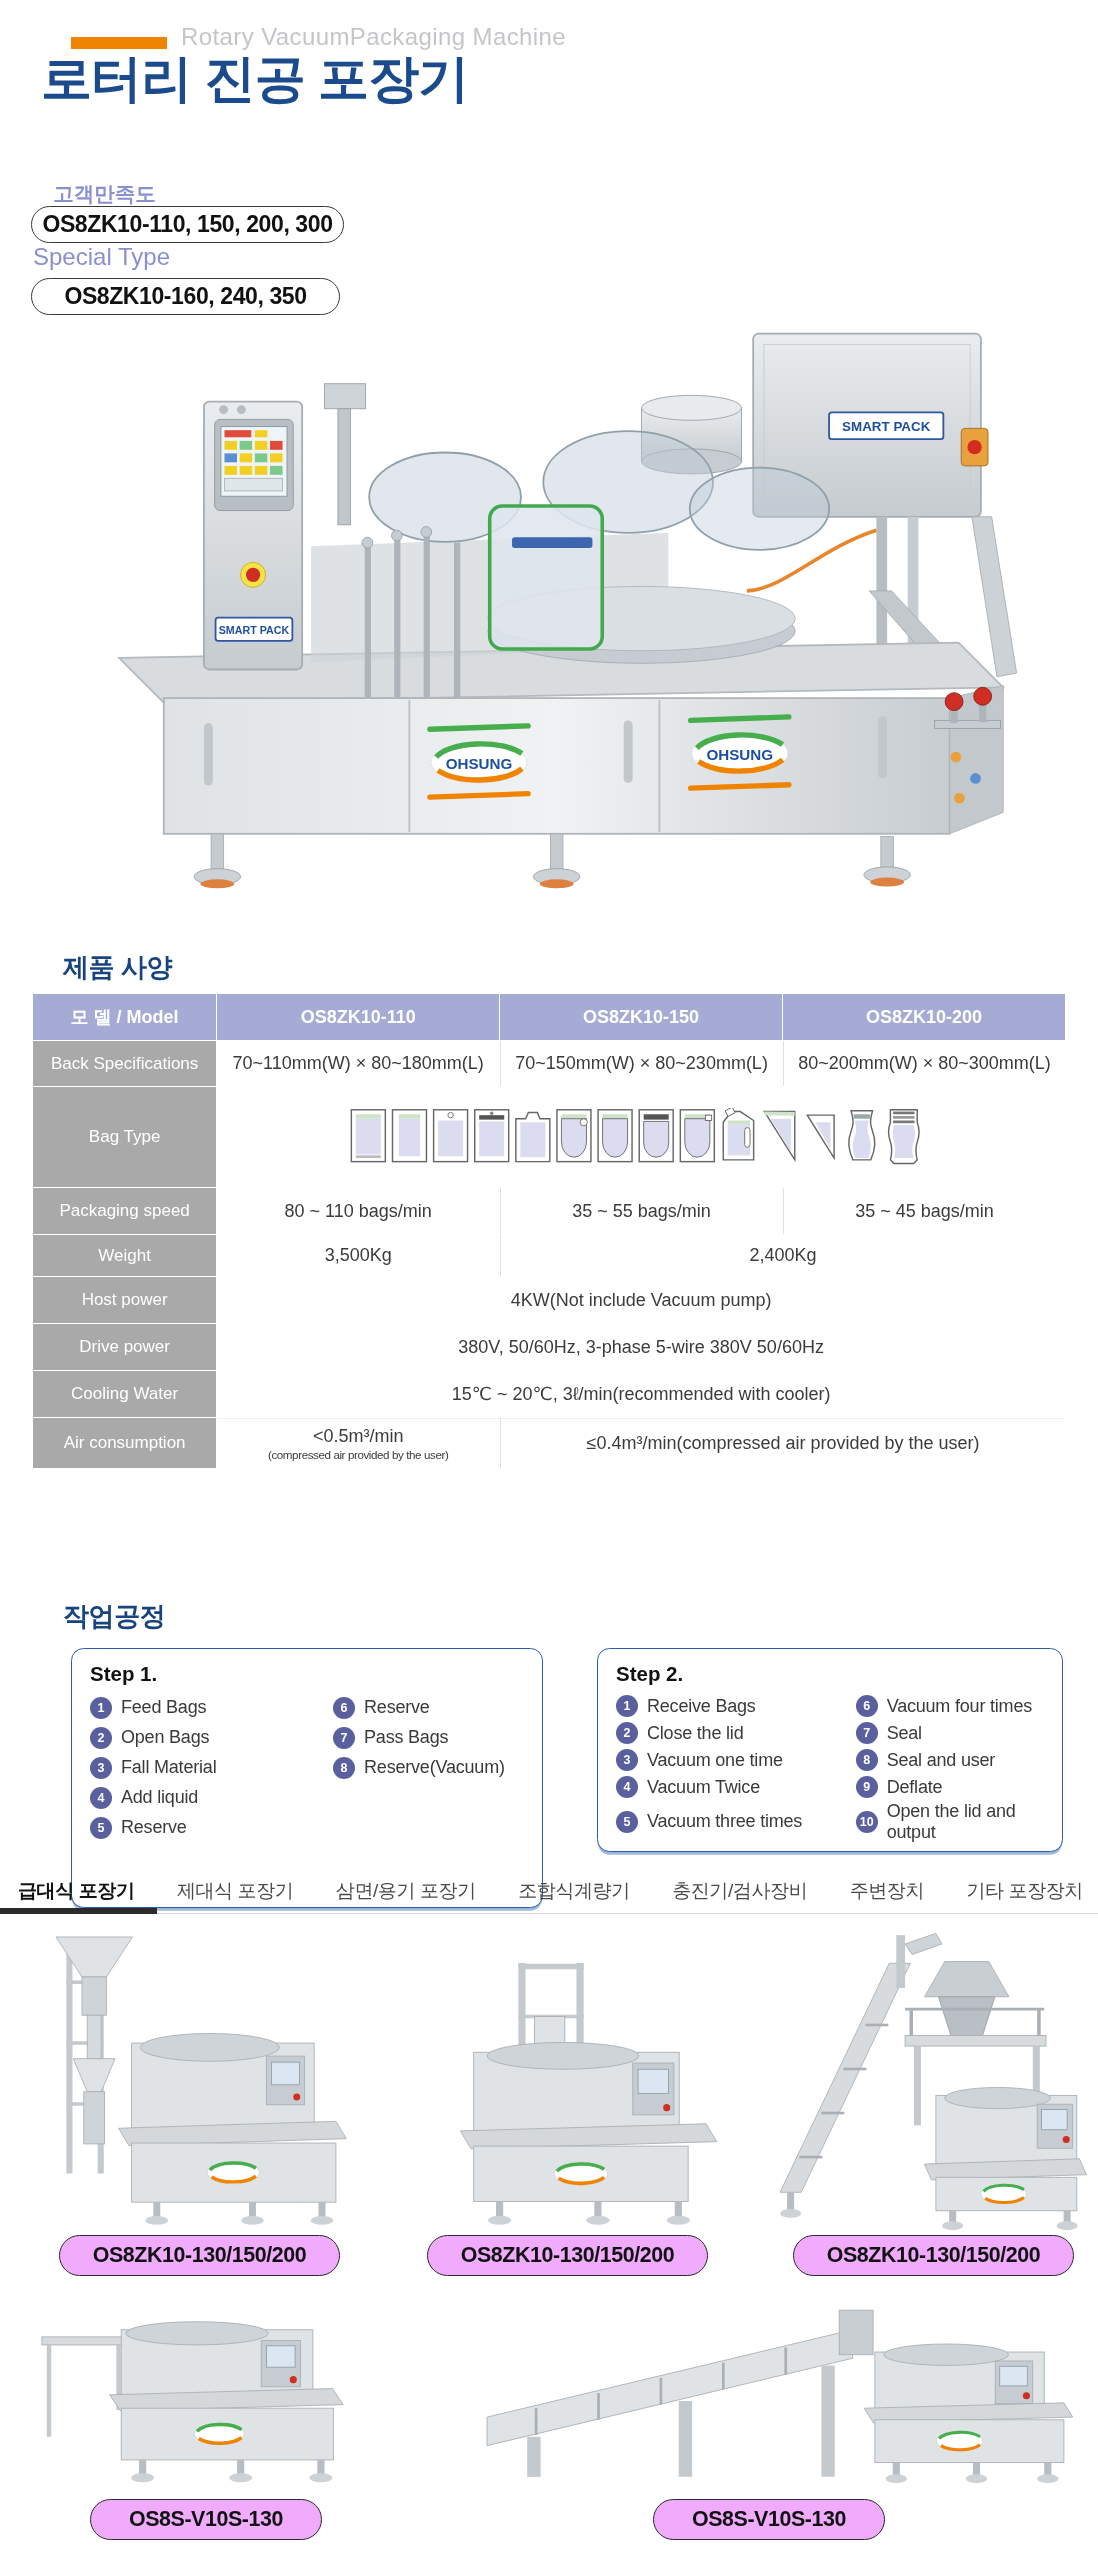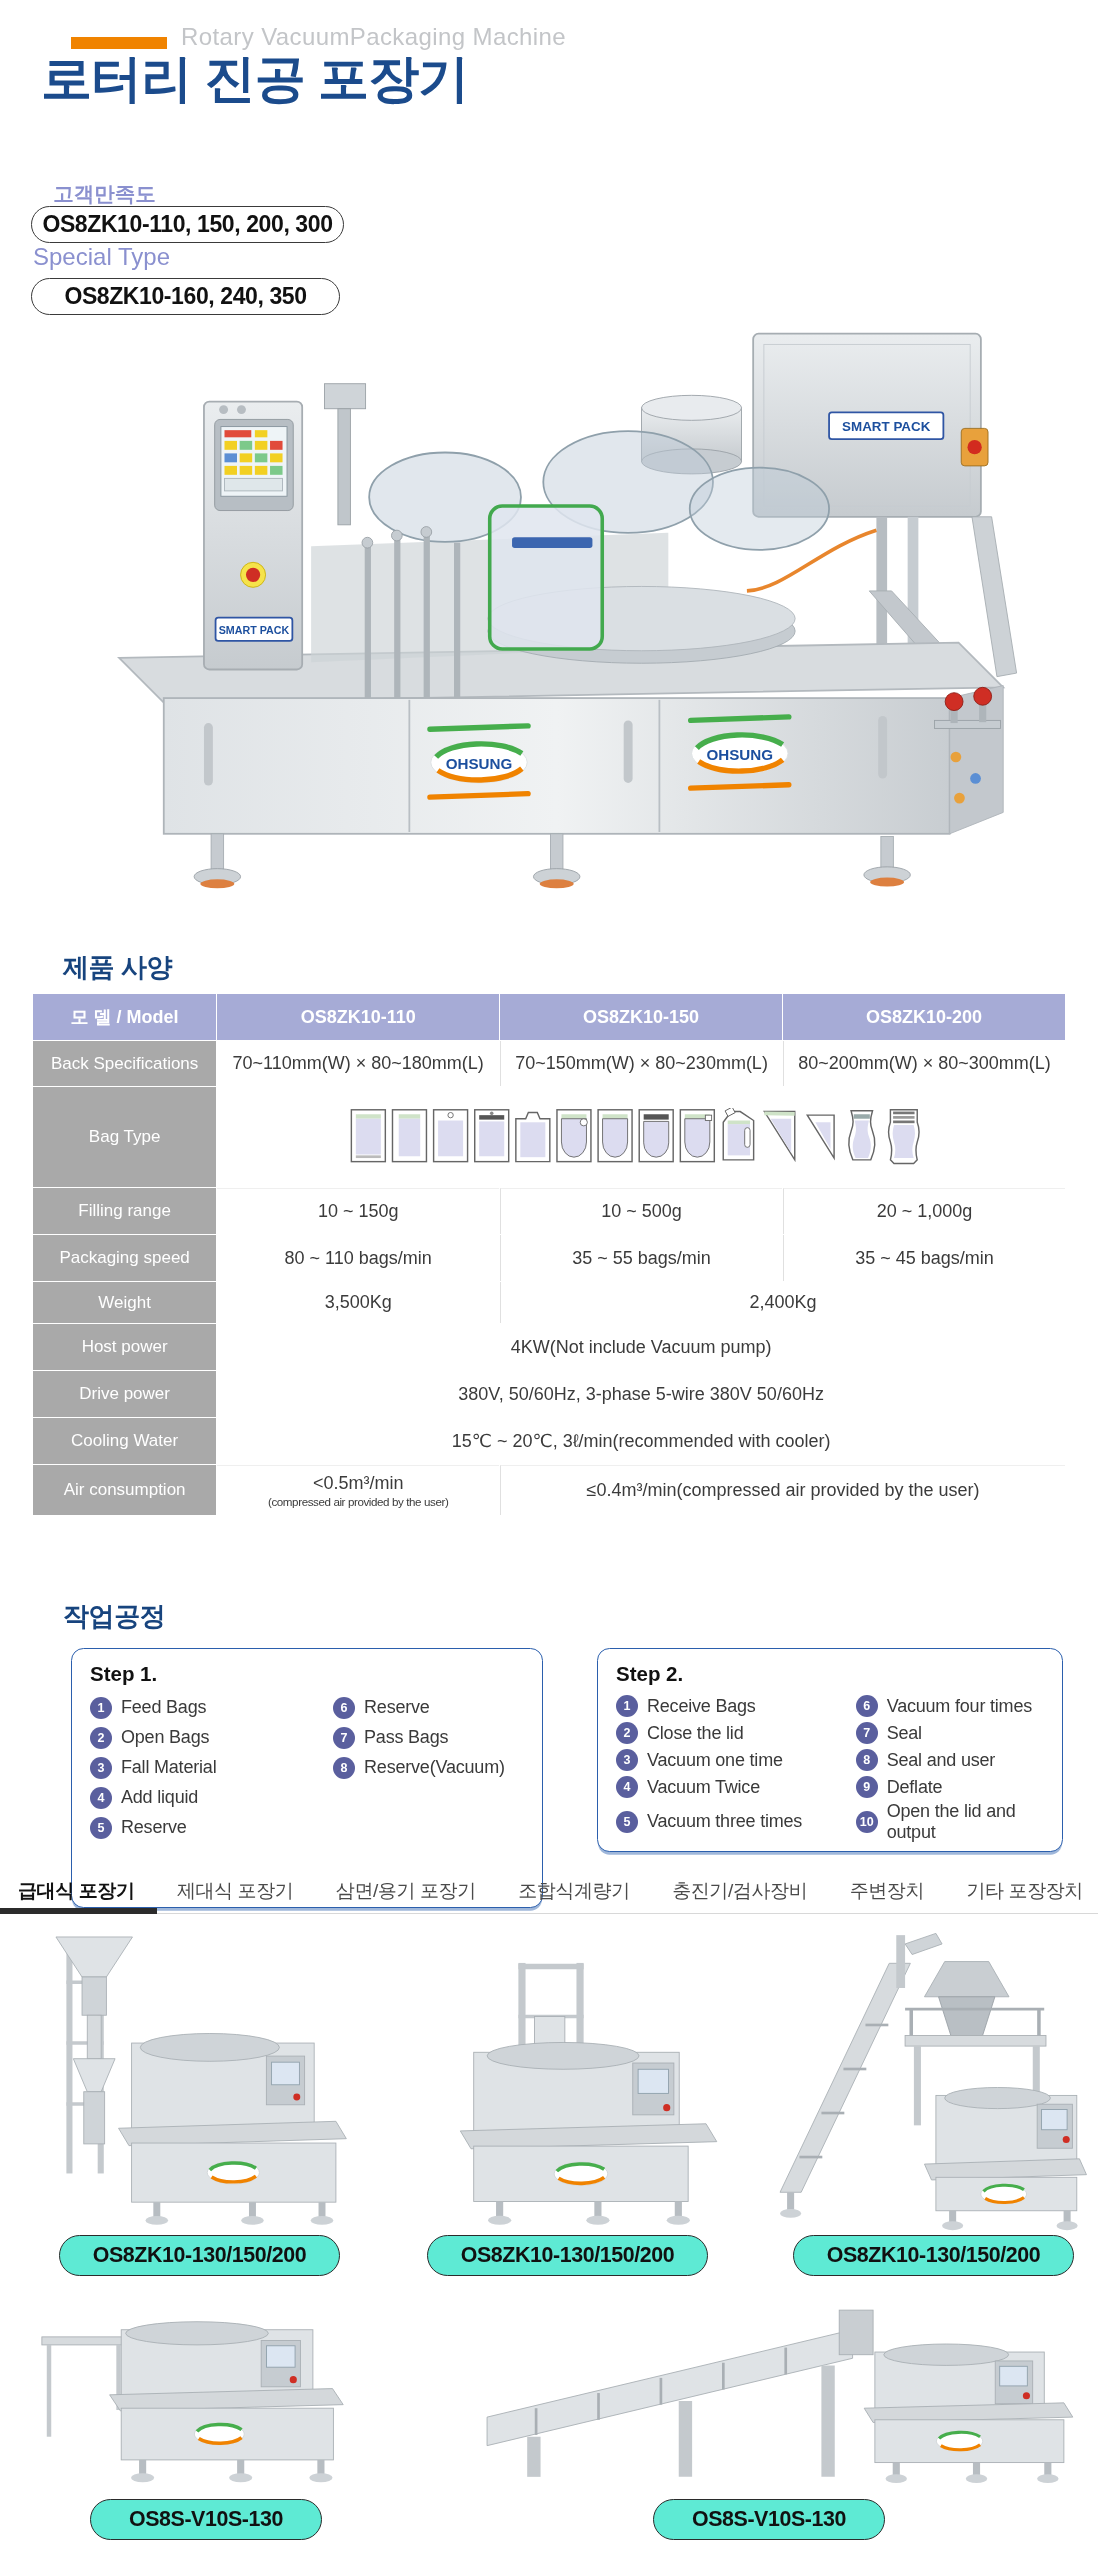--- a/index.html
+++ b/index.html
@@ -64,21 +64,21 @@
   
   .tabs { position:absolute; left:0; top:1869px; width:1099px; height:45px; display:flex; align-items:center;
           justify-content:space-between; padding:0 16px 0 18px; border-bottom:0.9px solid #d8d8d8; }
   .tab { font-size:19px; color:#4a4a4a; letter-spacing:-0.4px; cursor:pointer; white-space:nowrap; }
   .tab.active { font-weight:700; color:#111; }
   .tab-underline { position:absolute; left:0; top:1908px; width:157px; height:6.3px; background:#2b2b2b; }
 
   
   .thumb { position:absolute; }
   .thumb svg { width:100%; height:100%; }
-  .pill-label { position:absolute; background:#5eead4; border:1.8px solid #2b2b2b; border-radius:20.5px; height:41px;
+  .pill-label { position:absolute; background:#f0abfc; border:1.8px solid #2b2b2b; border-radius:20.5px; height:41px;
                 display:flex; align-items:center; justify-content:center; font-weight:700; font-size:21.4px;
                 letter-spacing:-0.4px; color:#111; }
   .pl1 { left:59px;  top:2235px; width:281px; }
   .pl2 { left:427px; top:2235px; width:281px; }
   .pl3 { left:793px; top:2235px; width:281px; }
   .pl4 { left:90px; top:2499px; width:232px; }
   .pl5 { left:653px; top:2499px; width:232px; }
 </style>
 </head>
 <body>
@@ -345,26 +345,20 @@
             <g transform="translate(598,0)">
                   <path d="M6,2 h30 v14 c3,8 3,14 0,22 c-2,6 -2,12 0,20 l-4,4 h-22 l-4,-4 c2,-8 2,-14 0,-20 c-3,-8 -3,-14 0,-22 z" fill="#fff" stroke="#666" stroke-width="1.6"></path>
                   <rect x="9" y="4" width="24" height="3" fill="#777"></rect>
                   <rect x="9" y="9" width="24" height="3" fill="#999"></rect>
                   <rect x="9" y="14" width="24" height="3" fill="#777"></rect>
                   <path d="M10,19 h22 c2,7 2,12 0,19 c-2,6 -2,11 0,18 h-22 c2,-7 2,-12 0,-18 c-2,-7 -2,-12 0,-19 z" fill="#dcdcf0"></path>
                 </g>
           </svg>
         </div>
       </td>
-    </tr>
-    <tr class="h-std vr">
-      <td class="rowlab">Filling range</td>
-      <td class="v">10 ~ 150g</td>
-      <td class="v">10 ~ 500g</td>
-      <td class="v">20 ~ 1,000g</td>
     </tr>
     <tr class="h-std">
       <td class="rowlab">Packaging speed</td>
       <td class="v">80 ~ 110 bags/min</td>
       <td class="v">35 ~ 55 bags/min</td>
       <td class="v">35 ~ 45 bags/min</td>
     </tr>
     <tr class="h-sm">
       <td class="rowlab">Weight</td>
       <td class="v">3,500Kg</td>

